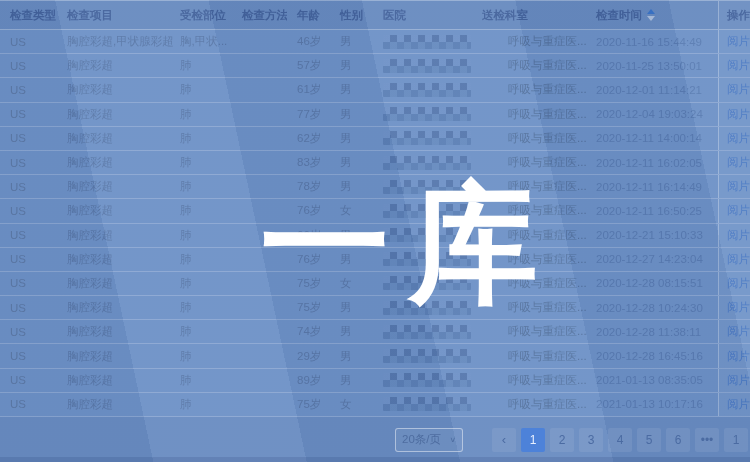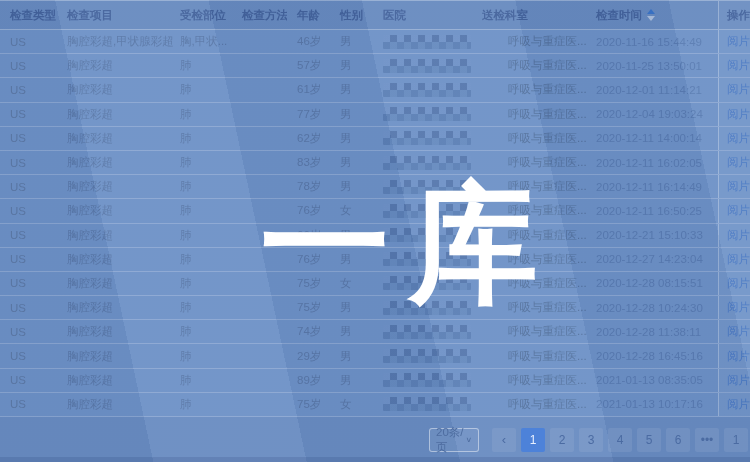--- a/index.html
+++ b/index.html
@@ -62,21 +62,21 @@
   .caret-down{ width:0; height:0; border-left:4px solid transparent;
     border-right:4px solid transparent; border-top:5px solid rgba(255,255,255,0.45); margin-top:2px; }
   
   .footer{
     position:absolute; left:0; right:0; bottom:0; height:45px; z-index:2;
     background:rgba(16,36,86,0.04);
     display:flex; align-items:center; justify-content:flex-end;
     padding-right:2px; gap:5px;
   }
   .page-size{
-    width:50px; height:24px; margin-right:8px;
+    width:68px; height:24px; margin-right:24px;
     border:1px solid rgba(255,255,255,0.45); border-radius:3px;
     display:flex; align-items:center; justify-content:space-between;
     padding:0 6px; color:#4e6da0; background:rgba(255,255,255,0.05); cursor:pointer;
   }
   .chevron{ font-size:9px; color:#4e6da0; transform:scaleY(0.8); }
   .page-btn{
     min-width:24px; height:24px; border:none; border-radius:2px;
     background:rgba(255,255,255,0.08); color:#4b6ba2;
     font-size:12px; font-family:inherit; cursor:pointer;
     display:flex; align-items:center; justify-content:center;

